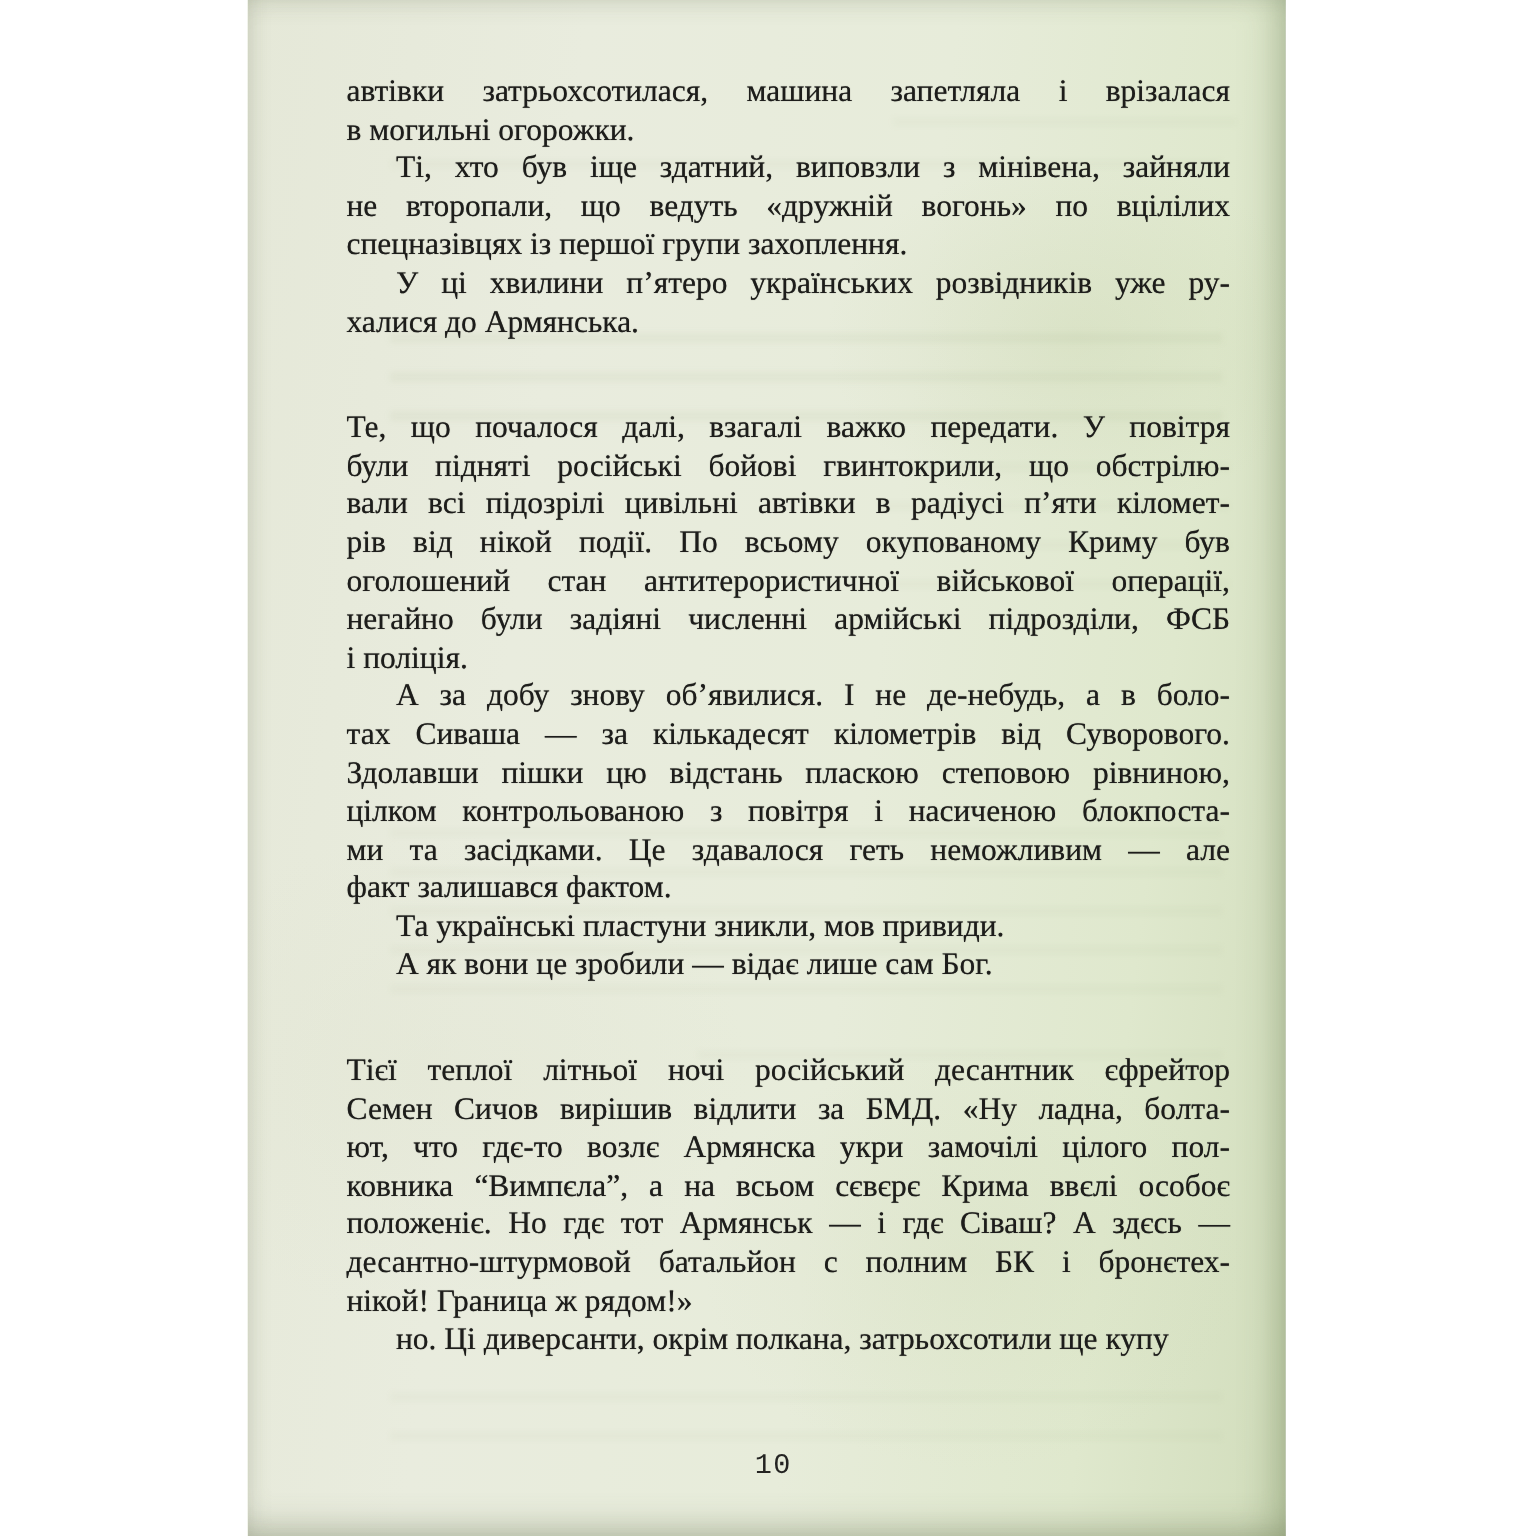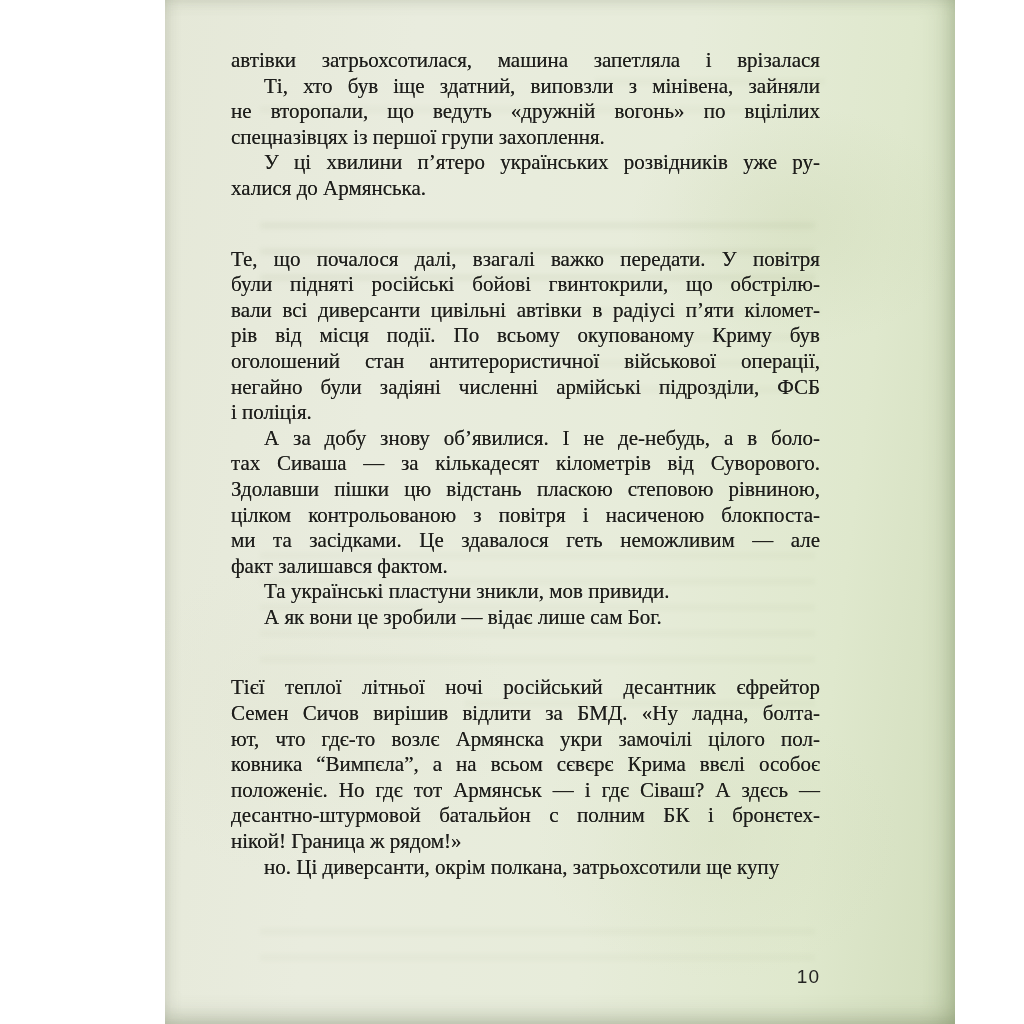--- a/index.html
+++ b/index.html
@@ -15,21 +15,21 @@
     position: relative;
     width: 1024px;
     height: 1024px;
     background: #ffffff;
     overflow: hidden;
   }
   .book-page {
     position: absolute;
     left: 165px;
     top: 0;
-    width: 790px;
+    width: 692px;
     height: 1024px;
     background: linear-gradient(97deg,
       #e5e8d8 0%,
       #e9ecde 28%,
       #e7ecda 58%,
       #dfe8cd 82%,
       #d4dfbf 96%,
       #cbd7b4 100%);
     box-shadow:
       inset -16px 0 26px -12px rgba(100, 120, 75, 0.38),
@@ -71,25 +71,25 @@
   .para.section-gap { margin-top: 45px; }
   .para.indent .line:first-child { text-indent: 33px; }
   .line {
     text-align: justify;
     text-align-last: justify;
     white-space: normal;
   }
   .line.last { text-align-last: left; }
   .folio {
     position: absolute;
-    left: 66px;
+    left: 56px;
     top: 966px;
     width: 589px;
-    text-align: right;
-    font-family: Liberation Sans, sans-serif;
+    text-align: center;
+    font-family: Liberation Mono, monospace;
     font-size: 19px;
     color: #242422;
     letter-spacing: 1px;
   }
 </style>
 </head>
 <body>
 
 <div class="scan">
   <div class="book-page">
@@ -98,35 +98,36 @@
     <div class="bleed light" style="top:106px; left:95px; width:555px; height:14px;"></div>
     <div class="bleed" style="top:222px; left:95px; width:555px; height:72px;"></div>
     <div class="bleed light" style="top:308px; left:420px; width:235px; height:92px;"></div>
     <div class="bleed light" style="top:552px; left:95px; width:555px; height:120px;"></div>
     <div class="bleed light" style="top:700px; left:300px; width:350px; height:18px;"></div>
     <div class="bleed light" style="top:928px; left:95px; width:555px; height:42px;"></div>
 
     <div id="text-block">
         <div class="para">
           <div class="line">автівки затрьохсотилася, машина запетляла і врізалася</div>
+          <div class="line last">в могильні огорожки.</div>
         </div>
         <div class="para indent">
           <div class="line">Ті, хто був іще здатний, виповзли з мінівена, зайняли</div>
           <div class="line">не второпали, що ведуть «дружній вогонь» по вцілілих</div>
           <div class="line last">спецназівцях із першої групи захоплення.</div>
         </div>
         <div class="para indent">
           <div class="line">У ці хвилини п’ятеро українських розвідників уже ру-</div>
           <div class="line last">халися до Армянська.</div>
         </div>
         <div class="para section-gap">
           <div class="line">Те, що почалося далі, взагалі важко передати. У повітря</div>
           <div class="line">були підняті російські бойові гвинтокрили, що обстрілю-</div>
-          <div class="line">вали всі диверсанти цивільні автівки в радіусі п’яти кіломет-</div>
-          <div class="line">рів від місця події. По всьому окупованому Криму був</div>
+          <div class="line">вали всі підозрілі цивільні автівки в радіусі п’яти кіломет-</div>
+          <div class="line">рів від нікой події. По всьому окупованому Криму був</div>
           <div class="line">оголошений стан антитерористичної військової операції,</div>
           <div class="line">негайно були задіяні численні армійські підрозділи, ФСБ</div>
           <div class="line last">і поліція.</div>
         </div>
         <div class="para indent">
           <div class="line">А за добу знову об’явилися. І не де-небудь, а в боло-</div>
           <div class="line">тах Сиваша — за кількадесят кілометрів від Суворового.</div>
           <div class="line">Здолавши пішки цю відстань пласкою степовою рівниною,</div>
           <div class="line">цілком контрольованою з повітря і насиченою блокпоста-</div>
           <div class="line">ми та засідками. Це здавалося геть неможливим — але</div>

